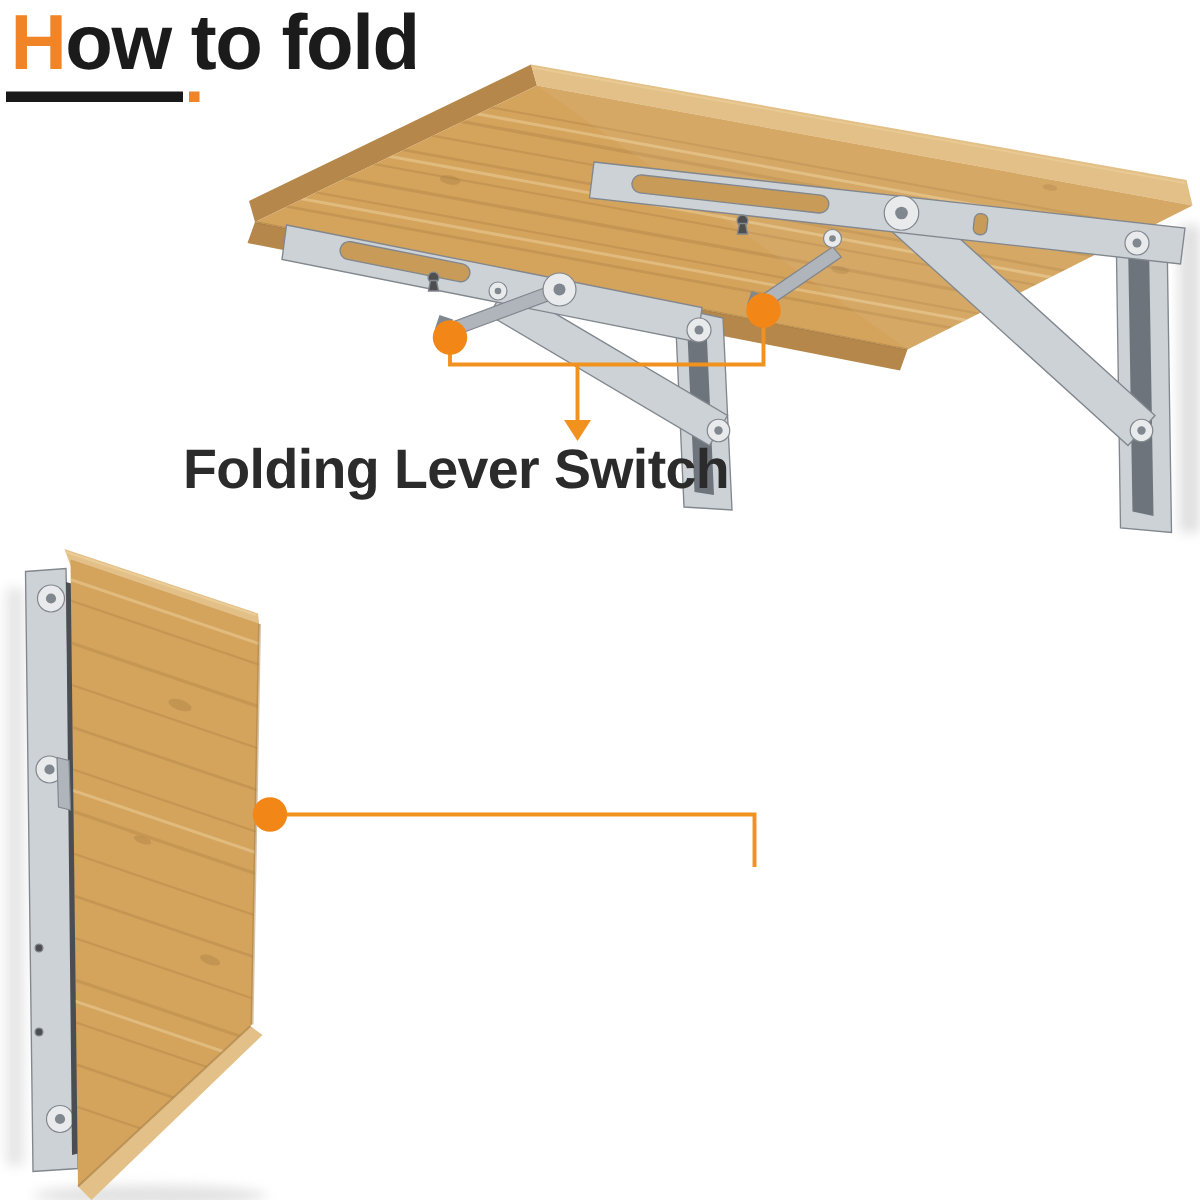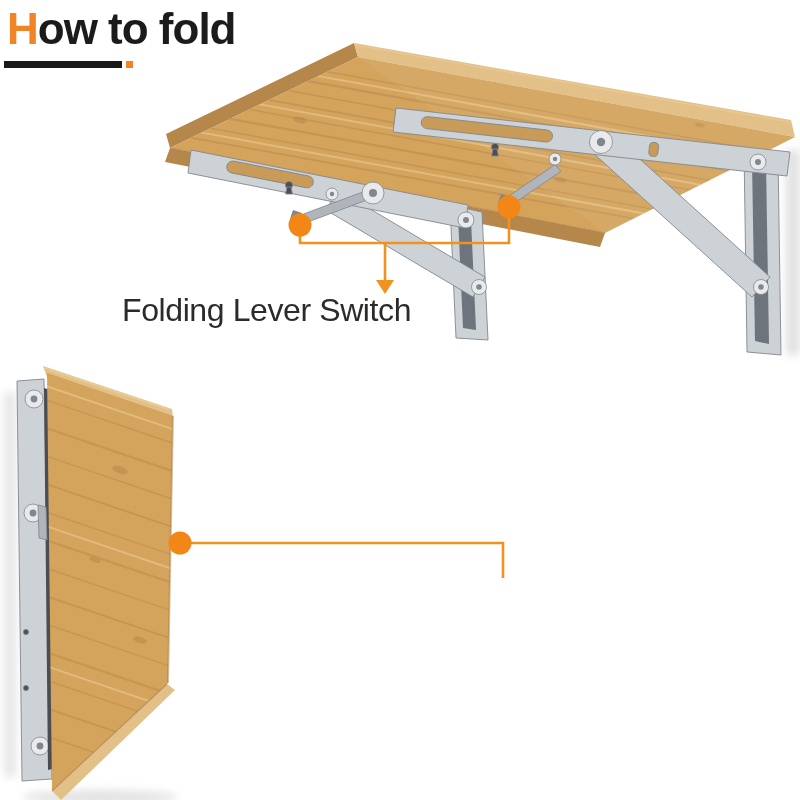--- a/index.html
+++ b/index.html
@@ -6,29 +6,29 @@
   .stage{
     position:relative;width:800px;height:800px;
     background:var(--background,#fff);
     font-family:"Liberation Sans",sans-serif;
     overflow:hidden;
   }
   .illustration{position:absolute;left:0;top:0;}
   
   .title-block{position:absolute;left:7px;top:0;}
   .page-title{
-    margin:0;font-size:44px;font-weight:700;letter-spacing:-1px;
+    margin:0;font-size:52px;font-weight:700;letter-spacing:-1px;
     line-height:58px;color:var(--title_black);white-space:nowrap;
   }
   .page-title .accent{color:var(--accent_orange);}
   .title-underline{position:absolute;left:-3px;top:61px;width:118px;height:7px;background:var(--underline_black);}
   .title-underline-dot{position:absolute;left:119px;top:61px;width:7px;height:7px;background:var(--accent_orange);}
   
   .callout-label{
-    position:absolute;font-size:32px;font-weight:400;letter-spacing:-0.4px;
+    position:absolute;font-size:37px;font-weight:700;letter-spacing:-0.4px;
     color:var(--label_gray);white-space:nowrap;
   }
   .callout-label.top{left:122px;top:292px;}
   .callout-label.bottom{left:301px;top:579px;}
   
   .metal{fill:var(--metal_light);stroke:var(--metal_dark);stroke-width:0.9;}
   .metalMid{fill:var(--metal_mid);stroke:var(--metal_dark);stroke-width:0.8;}
   .metalInner{fill:var(--metal_inner_dark);stroke:none;}
   .metalDarkFill{fill:var(--metal_dark);stroke:none;}
   .slotWood{fill:var(--slot_wood);stroke:var(--metal_dark);stroke-width:0.9;}

